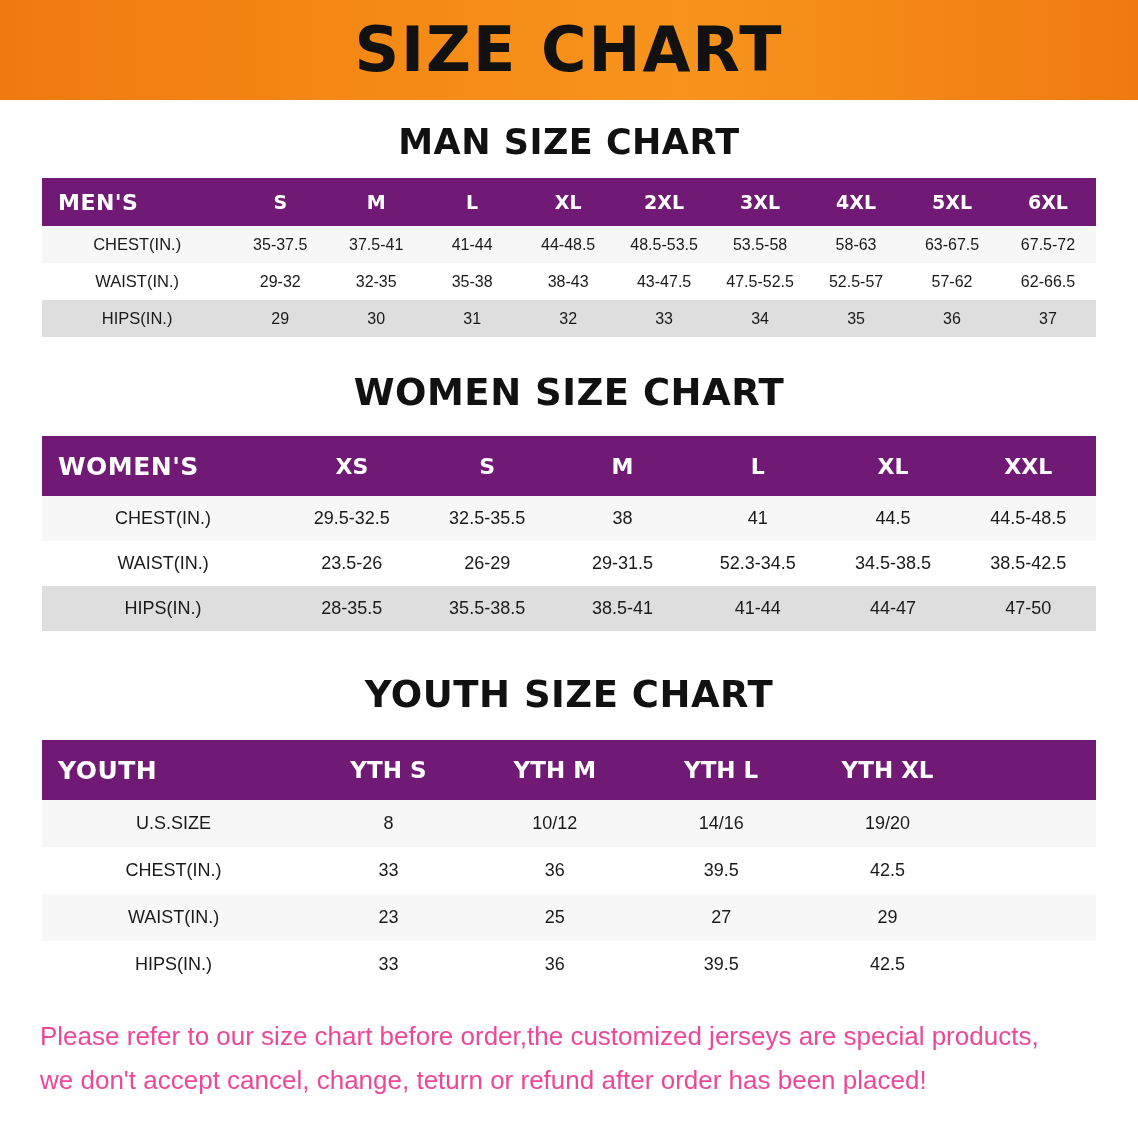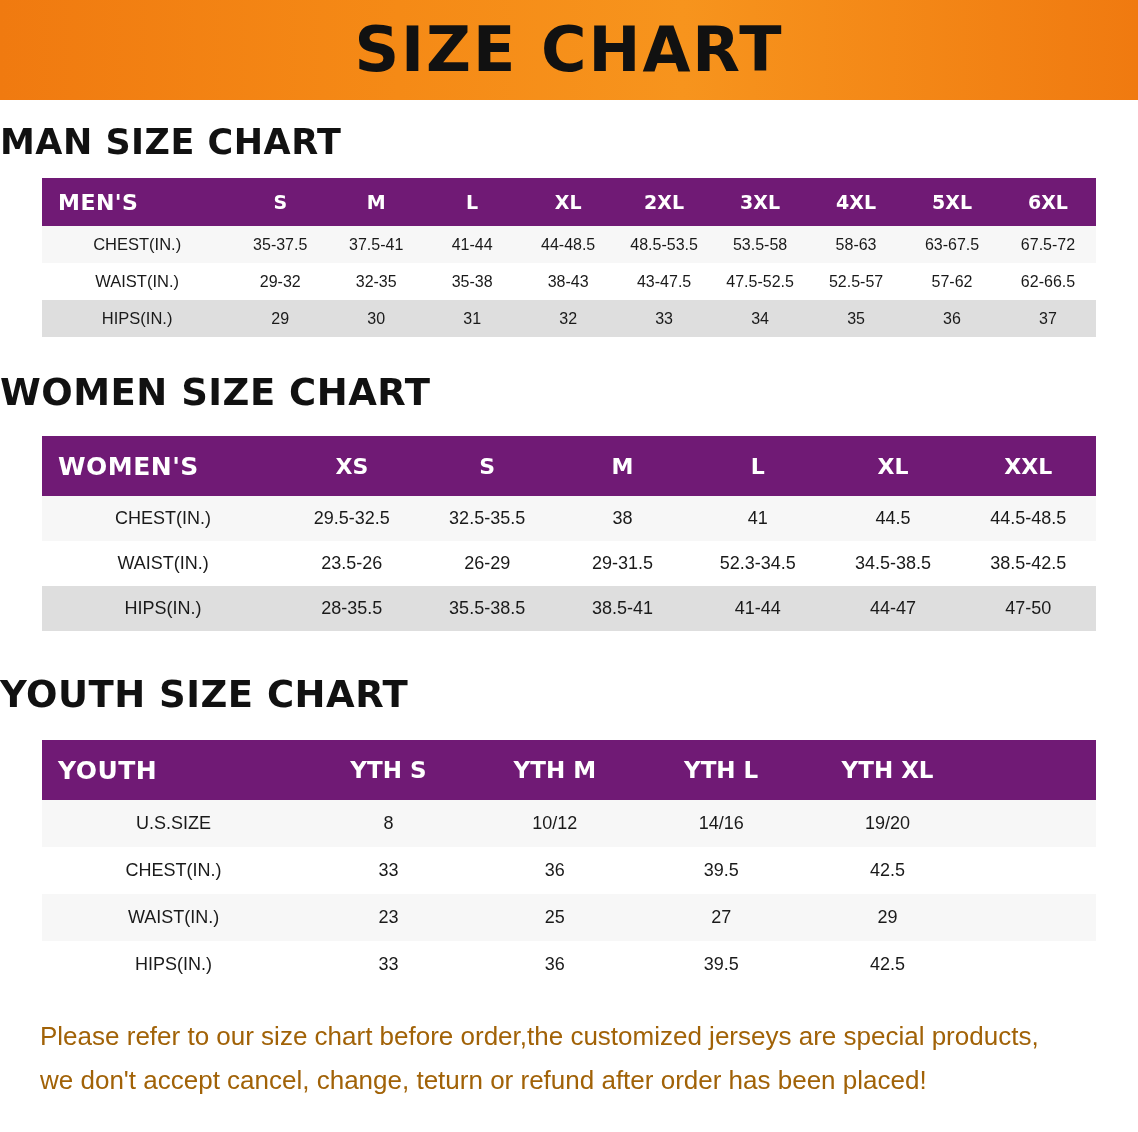--- a/index.html
+++ b/index.html
@@ -29,20 +29,21 @@
     font-weight: bold;
     font-size: 62px;
     letter-spacing: 2px;
     color: #111111;
     line-height: 1;
     text-align: center;
   }
 
   
   .section-title {
+    text-align: center;
     font-family: "DejaVu Sans", sans-serif;
     font-weight: bold;
     color: #111111;
   }
   .title-man {
     font-size: 35px;
     margin-top: 22px;
     margin-bottom: 16px;
     letter-spacing: 0.5px;
   }
@@ -108,21 +109,21 @@
 
   
   #youth-table thead th { height: 58px; font-size: 23px; }
   #youth-table thead th.rowlabel { font-size: 25px; letter-spacing: 0.5px; }
   #youth-table tbody td { height: 45px; font-size: 18px; }
   #youth-table tbody td.rowlabel { font-size: 18px; }
 
   
   .note {
     margin: 26px 40px 0 40px;
-    color: #a16207;
+    color: #ec4899;
     font-family: "Liberation Sans", sans-serif;
     font-size: 26px;
     line-height: 1.7;
     text-align: left;
   }
   .note .line { display: block; }
 </style>
 </head>
 <body>
 

